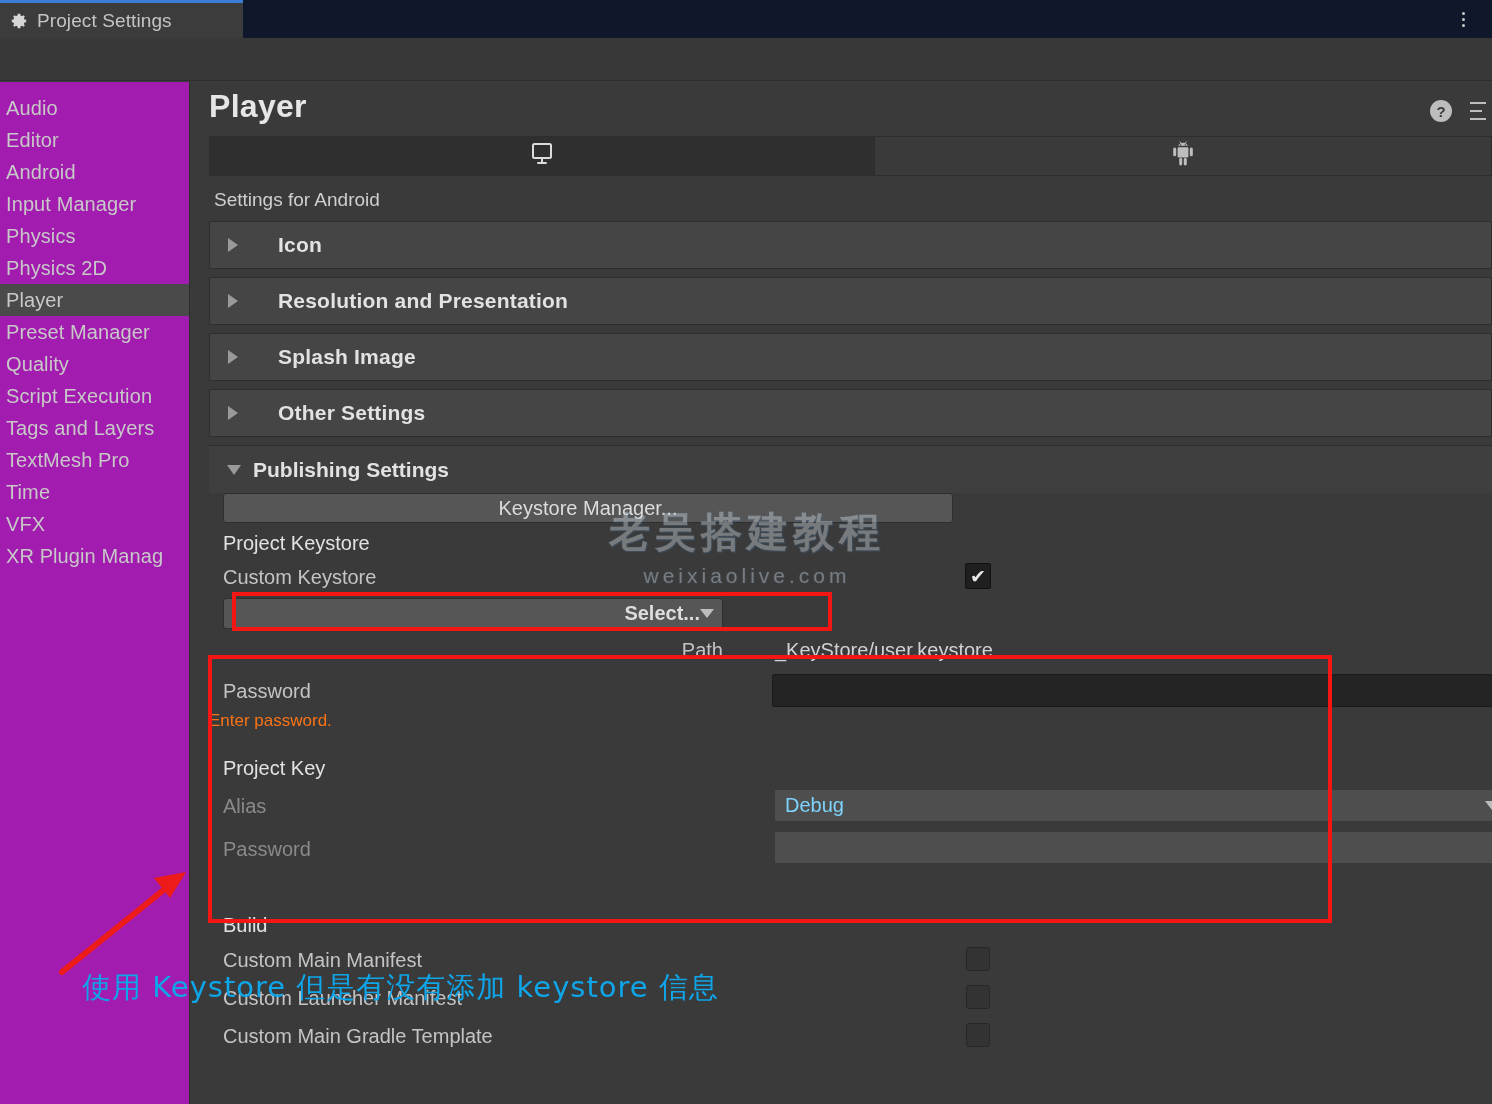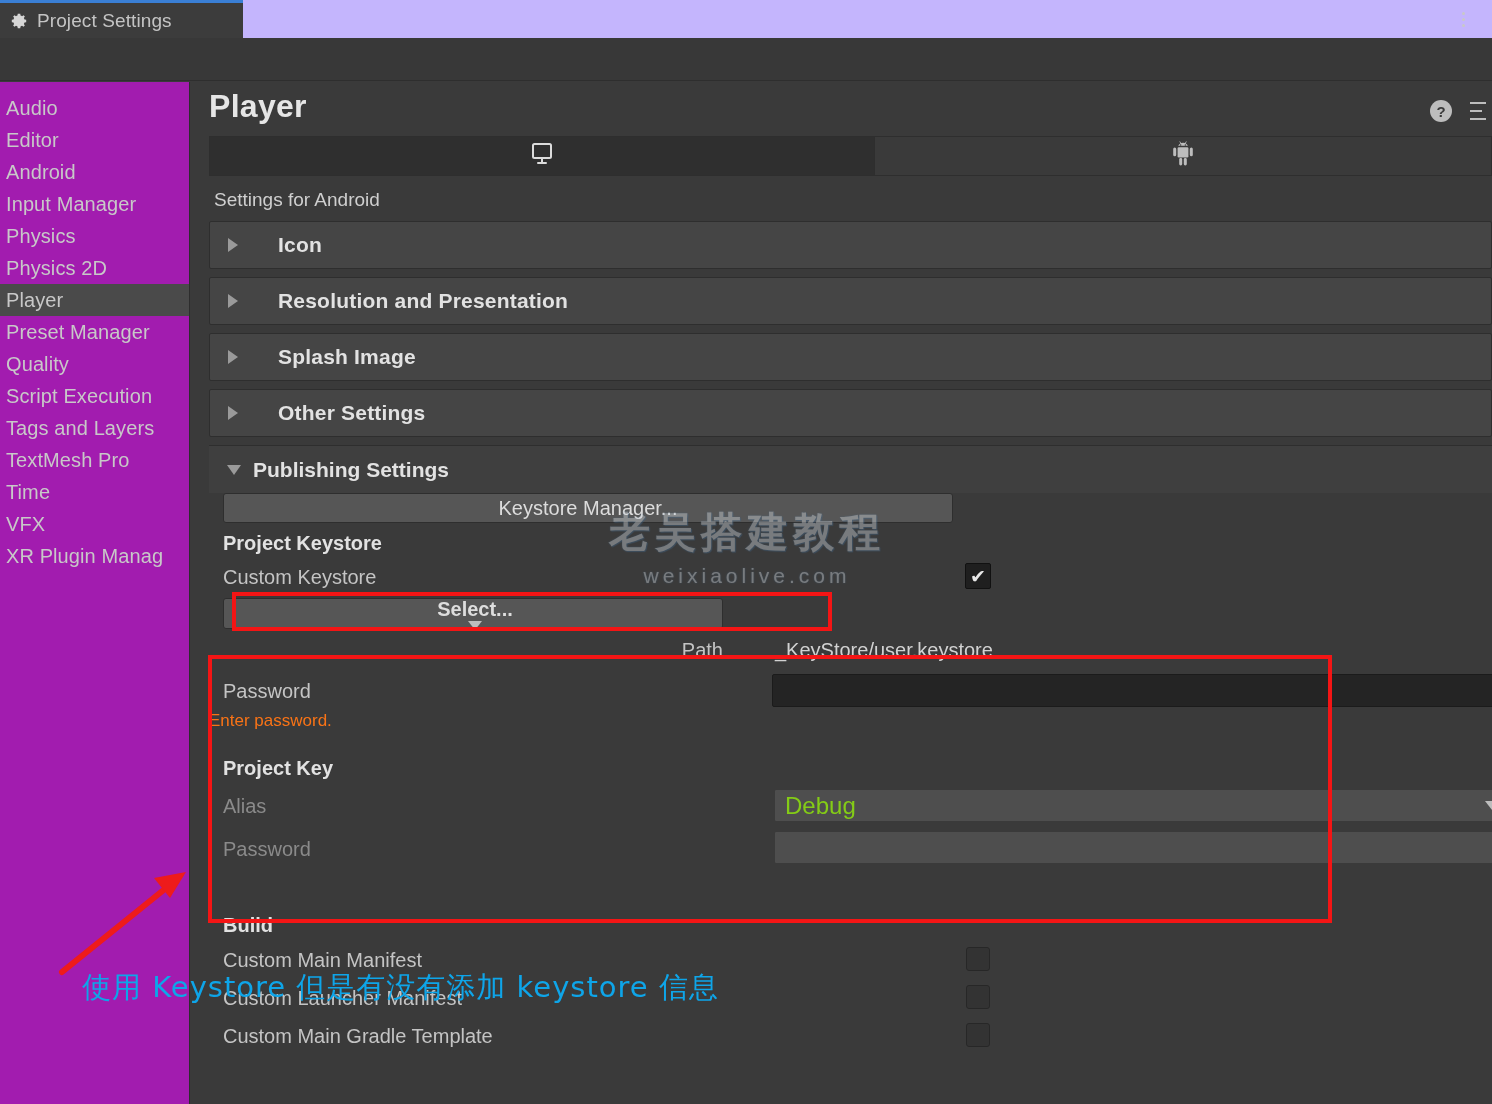--- a/index.html
+++ b/index.html
@@ -7,21 +7,21 @@
     width: 1492px; height: 1104px;
     background: #3a3a3a;
     font-family: "Liberation Sans", sans-serif;
     overflow: hidden;
   }
   #root { position: relative; width: 1492px; height: 1104px; }
 
   
   .tabstrip {
     position: absolute; left:0; top:0; width:1492px; height:38px;
-    background:#c4b5fd;
+    background:#0f172a;
   }
   .win-tab {
     position:absolute; left:0; top:0; width:243px; height:38px;
     background:#3c3c3c; border-top:3px solid #3a7fd5;
     display:flex; align-items:center; padding-left:10px; gap:9px;
   }
   .win-tab .label { color:#c4c4c4; font-size:19px; letter-spacing:.1px; }
   .gear { width:18px; height:18px; position:relative; flex:0 0 18px; }
   .gear svg { display:block; }
   .kebab {
@@ -112,50 +112,50 @@
     height:48px; display:flex; align-items:center; padding-left:18px;
     background:#3f3f3f; border-top:1px solid #2e2e2e;
   }
   .pub-head .txt { color:#e2e2e2; font-size:21px; font-weight:bold; margin-left:12px; }
 
   .btn-keystore {
     margin-left:14px; width:730px; height:30px;
     background:#565656; border:1px solid #2e2e2e; border-radius:3px;
     color:#dcdcdc; font-size:20px; display:flex; align-items:center; justify-content:center;
   }
-  .grp-label { color:#e2e2e2; font-size:20px; font-weight:bold; margin:9px 0 4px 14px; }
+  .grp-label { color:#e2e2e2; font-size:20px; font-weight:normal; margin:9px 0 4px 14px; }
 
   .row { height:38px; display:flex; align-items:center; position:relative; }
   .row .lbl  { color:#c4c4c4; font-size:20px; margin-left:14px; width:500px; }
   .row .lbl.dim { color:#8a8a8a; }
   .row .val  { color:#d2d2d2; font-size:20px; }
 
   .chk { width:26px;height:26px;background:#1f1f1f;border:1px solid #111;border-radius:2px;
          display:flex;align-items:center;justify-content:center;}
   .chk.on::after { content:"✔"; color:#e8e8e8; font-size:19px; line-height:1; }
   .chk.sm { width:24px;height:24px;background:#333;border:1px solid #272727;border-radius:3px; }
 
   .dropdown {
     margin-left:14px; width:500px; height:31px; background:#565656;
     border:1px solid #2e2e2e; border-radius:3px;
-    display:flex; align-items:center; padding:0 8px 0 12px; justify-content:center;flex-direction:column;
+    display:flex; align-items:center; padding:0 8px 0 12px; justify-content:flex-end;
   }
   .dropdown .txt { color:#ddd; font-size:20px; font-weight:bold; }
   .caret { width:0;height:0;border-top:9px solid #bdbdbd;border-left:7px solid transparent;border-right:7px solid transparent;}
 
   .field-dark {
     position:absolute; left:563px; height:33px; background:#242424;
     border:1px solid #1b1b1b; border-radius:2px; width:738px;
   }
   .field-grey {
     position:absolute; left:565px; height:33px; background:#4e4e4e;
     border:1px solid #3a3a3a; border-radius:2px; width:736px;
     display:flex; align-items:center; padding:0 10px; justify-content:space-between;
   }
-  .field-grey .t { color:#84cc16; font-size:24px;text-align:right; }
+  .field-grey .t { color:#7dd3fc; font-size:20px;text-align:right; }
   .hint { color:#f97316; font-size:17px; }
 
   
   .wm { position:absolute; left:597px; top:505px; width:300px; text-align:center;
         pointer-events:none; opacity:.42; }
   .wm .cn { color:#cfd6dd; font-size:41px; font-weight:bold; letter-spacing:5px;
             text-shadow: 0 0 2px #4a6f92, 1px 1px 1px #41688d; }
   .wm .en { color:#cfd6dd; font-size:21px; letter-spacing:4px; margin-top:4px;
             text-shadow: 0 0 2px #4a6f92; }
 

